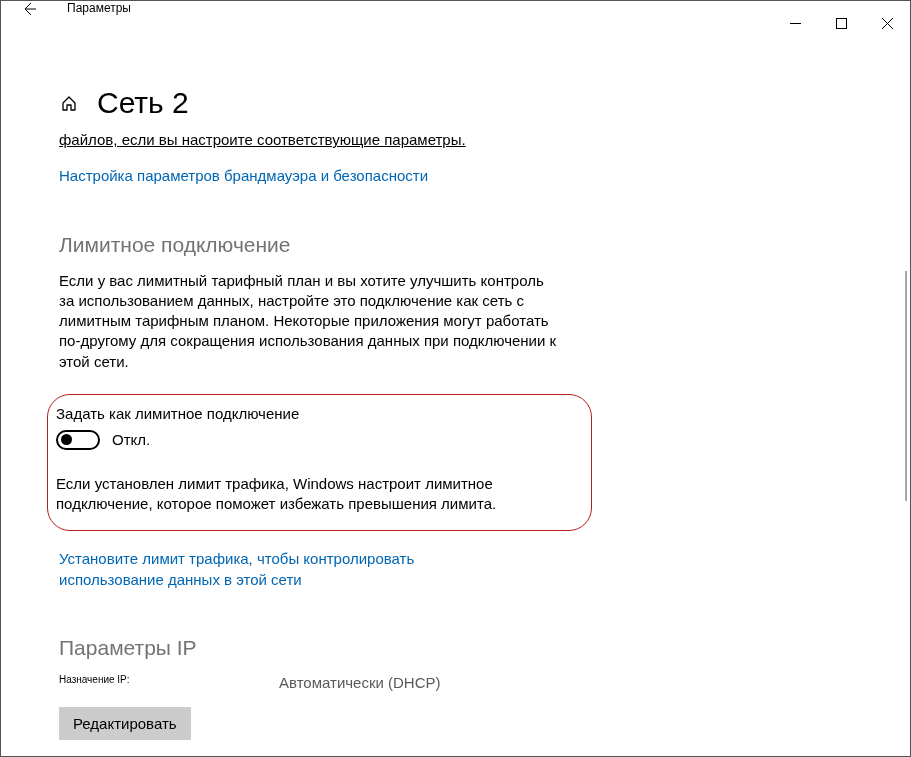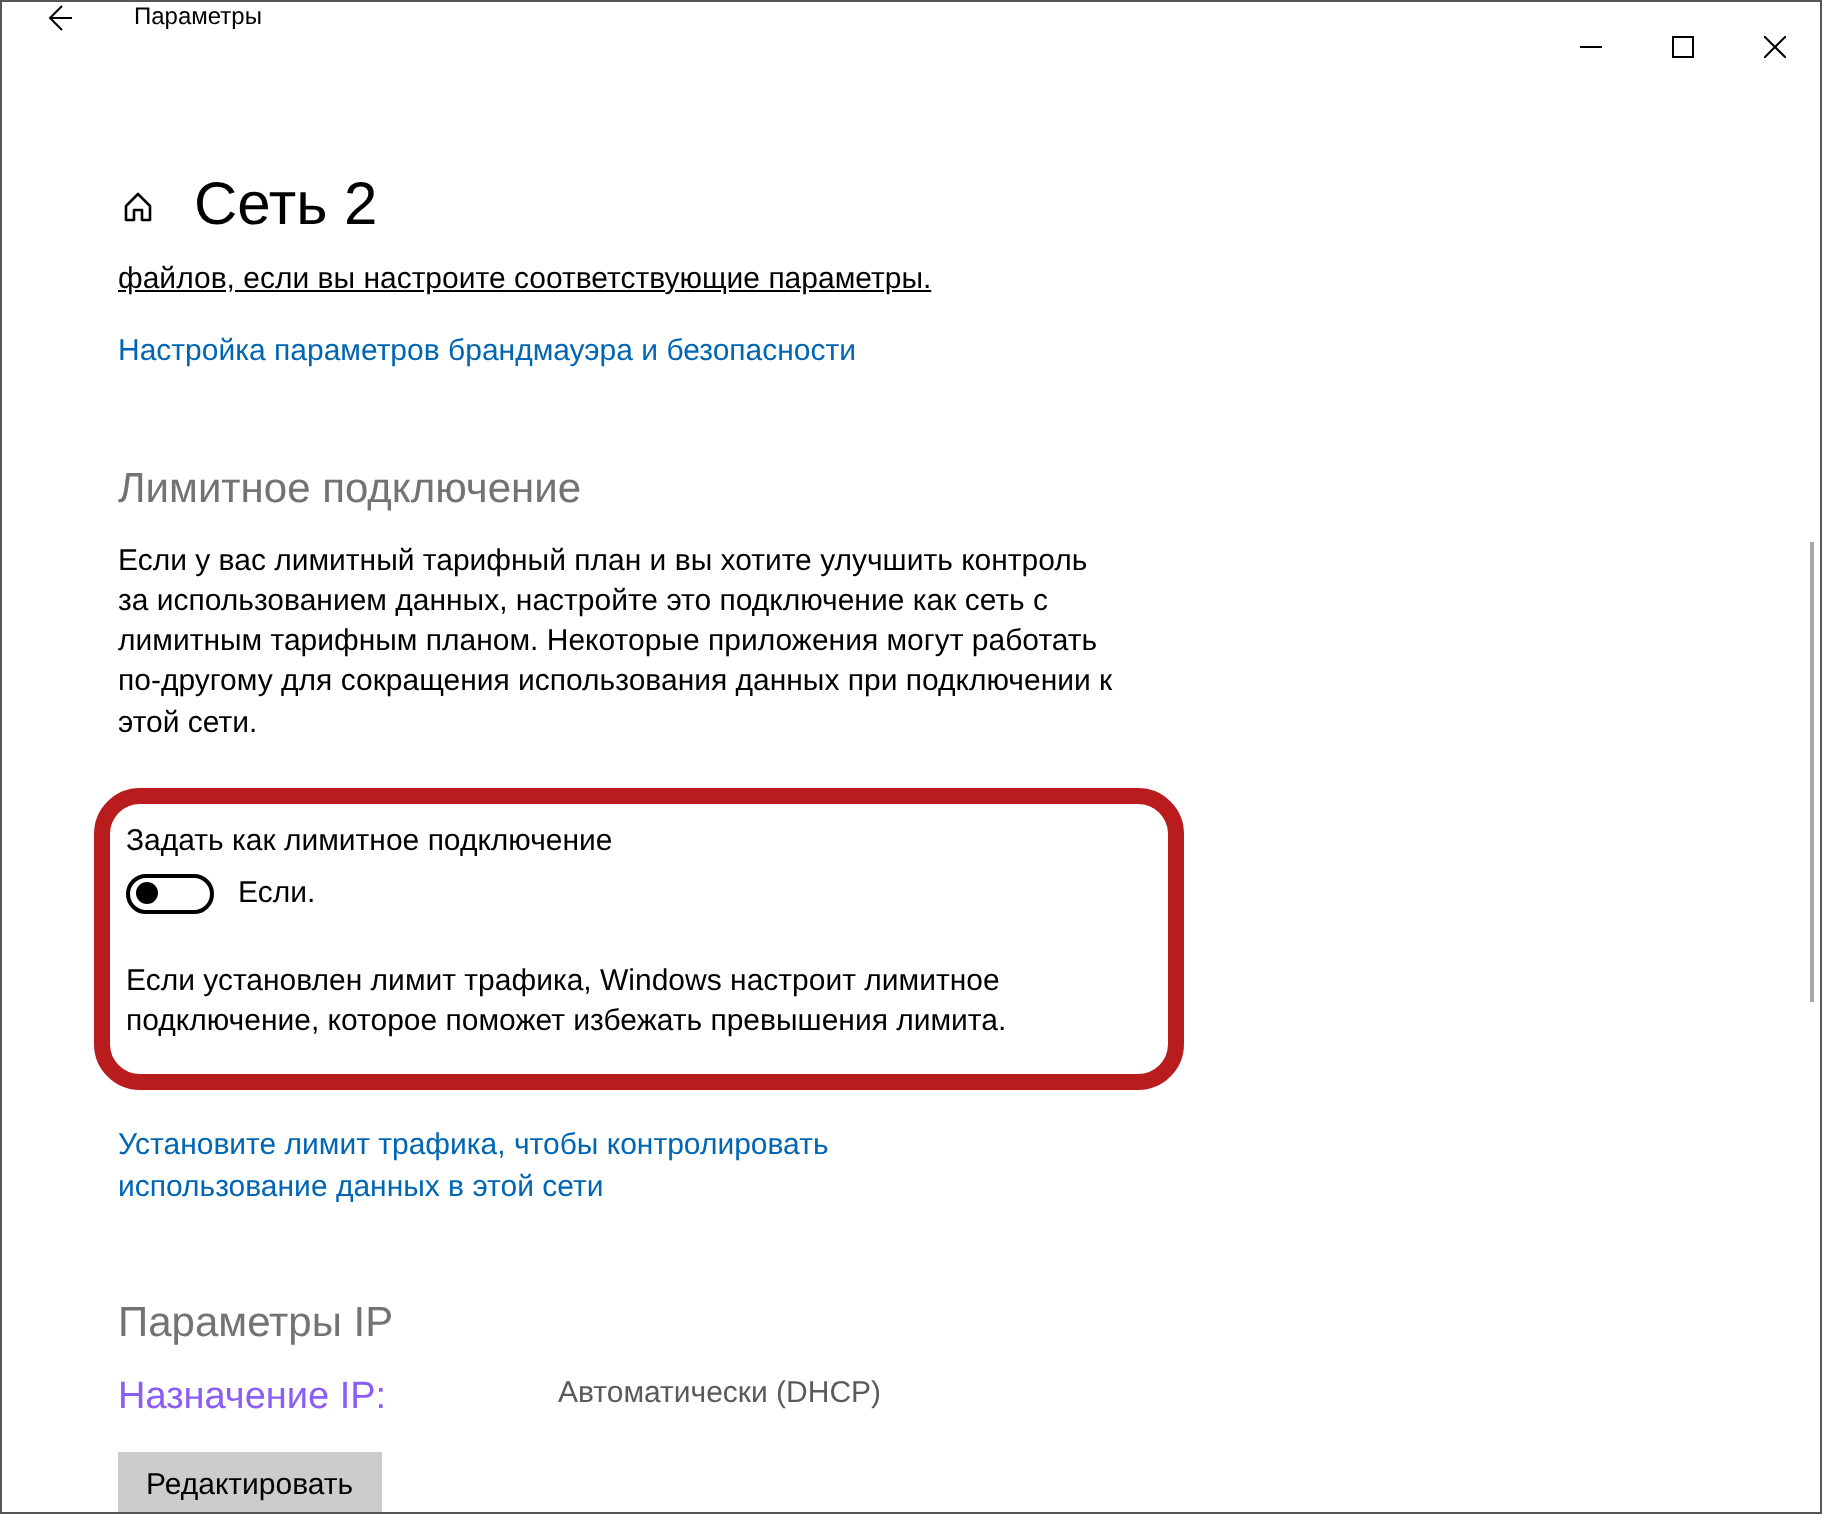--- a/index.html
+++ b/index.html
@@ -95,21 +95,21 @@
       margin-top: 46px;
       margin-bottom: 14px;
     }
     .description {
       font-size: 15px;
       color: #000;
       line-height: 1.35;
       max-width: 500px;
     }
     .highlight-box {
-      border: 8px solid #b91c1c;
+      border: 1px solid #b91c1c;
       border-radius: 23px;
       padding: 10px 8px 16px 8px;
       margin-left: -12px;
       margin-top: 22px;
       margin-bottom: 18px;
       max-width: 545px;
     }
     .toggle-label {
       font-size: 15px;
       color: #000;
@@ -147,22 +147,22 @@
       color: #000;
       line-height: 1.35;
       max-width: 500px;
     }
     .ip-row {
       display: flex;
       margin-top: 14px;
       margin-bottom: 16px;
     }
     .ip-label {
-      font-size: 19px;
-      color: #8b5cf6;
+      font-size: 10px;
+      color: #000000;
       width: 220px;
     }
     .ip-value {
       font-size: 15px;
       color: #5a5a5a;
     }
     .edit-button {
       background: #cccccc;
       border: none;
       padding: 8px 14px;
@@ -226,21 +226,21 @@
 
   <h2 class="section-heading">Лимитное подключение</h2>
   <p class="description">Если у вас лимитный тарифный план и вы хотите улучшить контроль за использованием данных, настройте это подключение как сеть с лимитным тарифным планом. Некоторые приложения могут работать по-другому для сокращения использования данных при подключении к этой сети.</p>
 
   <div class="highlight-box">
     <p class="toggle-label">Задать как лимитное подключение</p>
     <div class="toggle-row">
       <div class="toggle-switch">
         <div class="toggle-knob"></div>
       </div>
-      <span class="toggle-state">Если.</span>
+      <span class="toggle-state">Откл.</span>
     </div>
     <p class="highlight-desc">Если установлен лимит трафика, Windows настроит лимитное подключение, которое поможет избежать превышения лимита.</p>
   </div>
 
   <p class="link-text">Установите лимит трафика, чтобы контролировать использование данных в этой сети</p>
 
   <h2 class="section-heading">Параметры IP</h2>
   <div class="ip-row">
     <span class="ip-label">Назначение IP:</span>
     <span class="ip-value">Автоматически (DHCP)</span>

